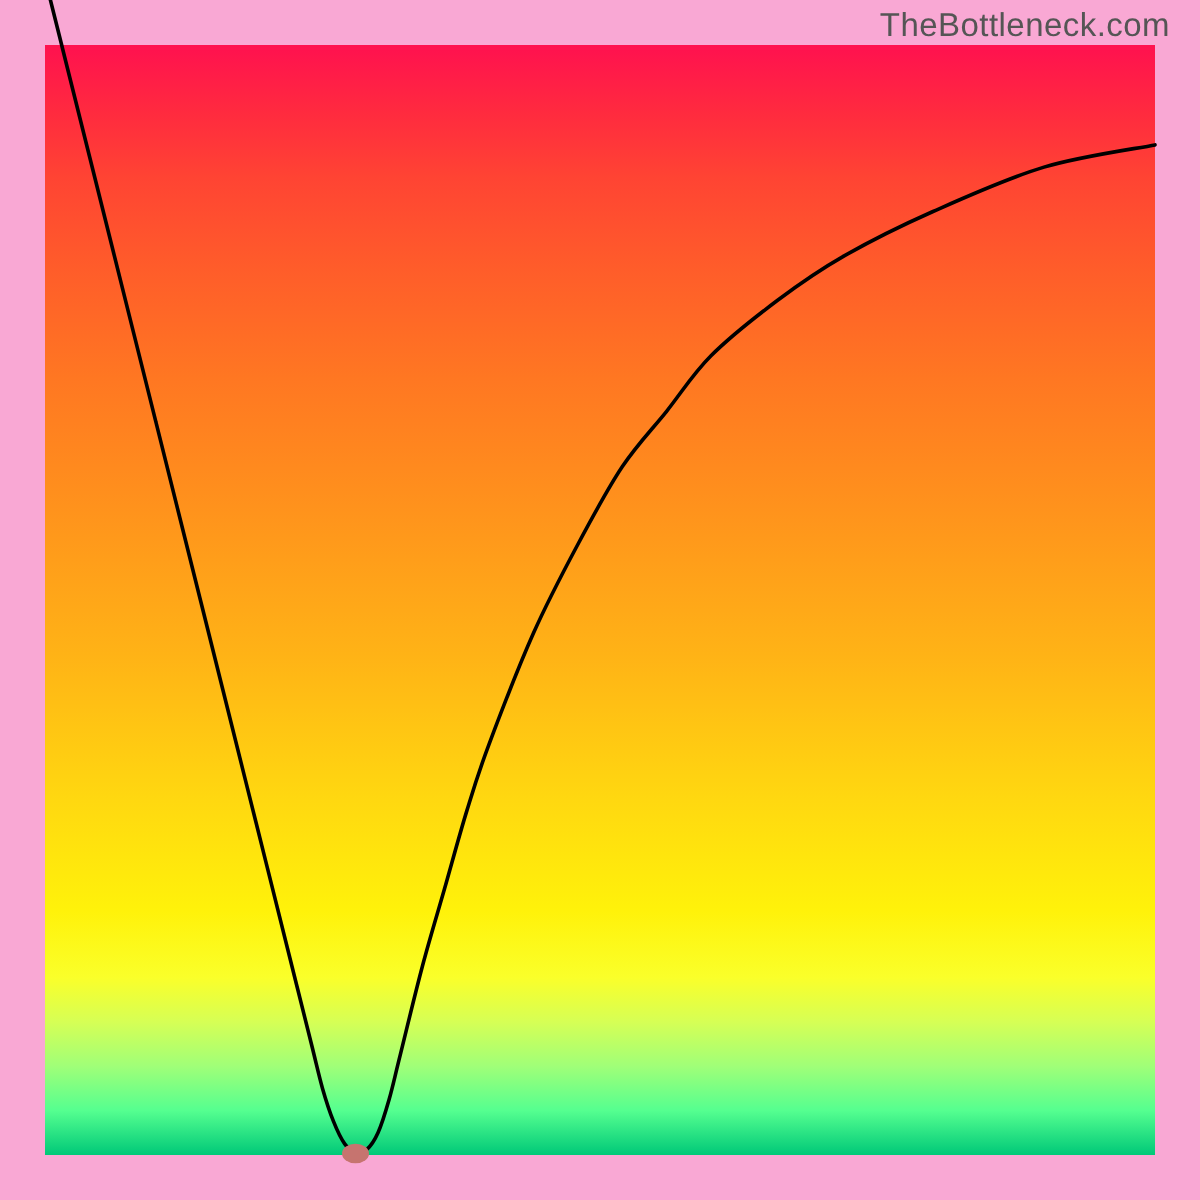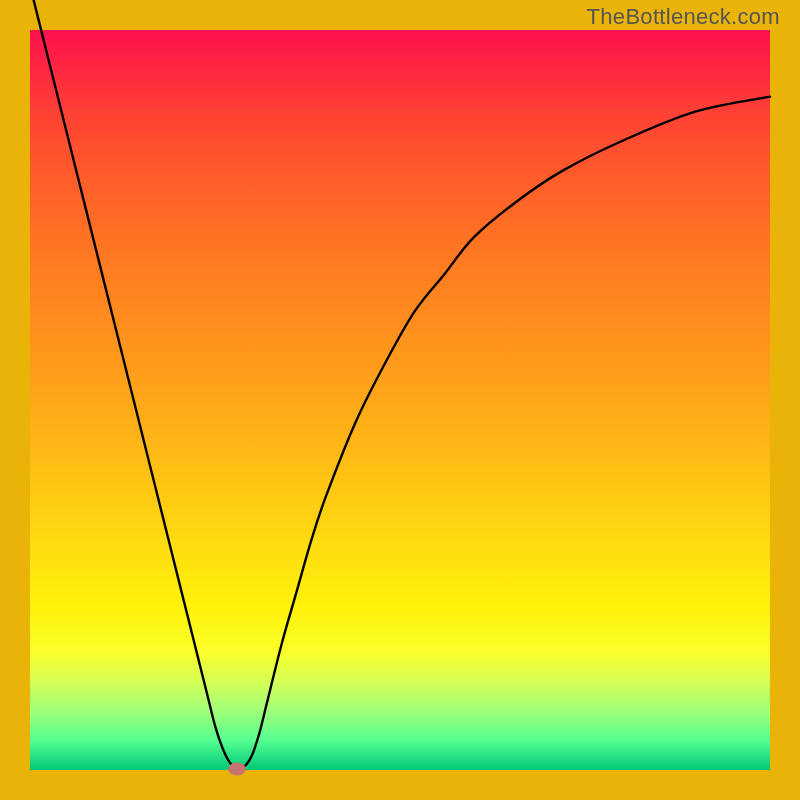--- a/index.html
+++ b/index.html
@@ -8,21 +8,21 @@
     width: 800px;
     height: 800px;
     overflow: hidden;
     background: #000;
     font-family: Arial, Helvetica, sans-serif;
   }
   .frame {
     position: relative;
     width: 800px;
     height: 800px;
-    background: #eab308;
+    background: #f9a8d4;
   }
   .plot-area {
     position: absolute;
     left: 30px;
     top: 30px;
     width: 740px;
     height: 740px;
     background: linear-gradient(to bottom,
       #ff114f 0%,
       #ff2a3f 6%,

